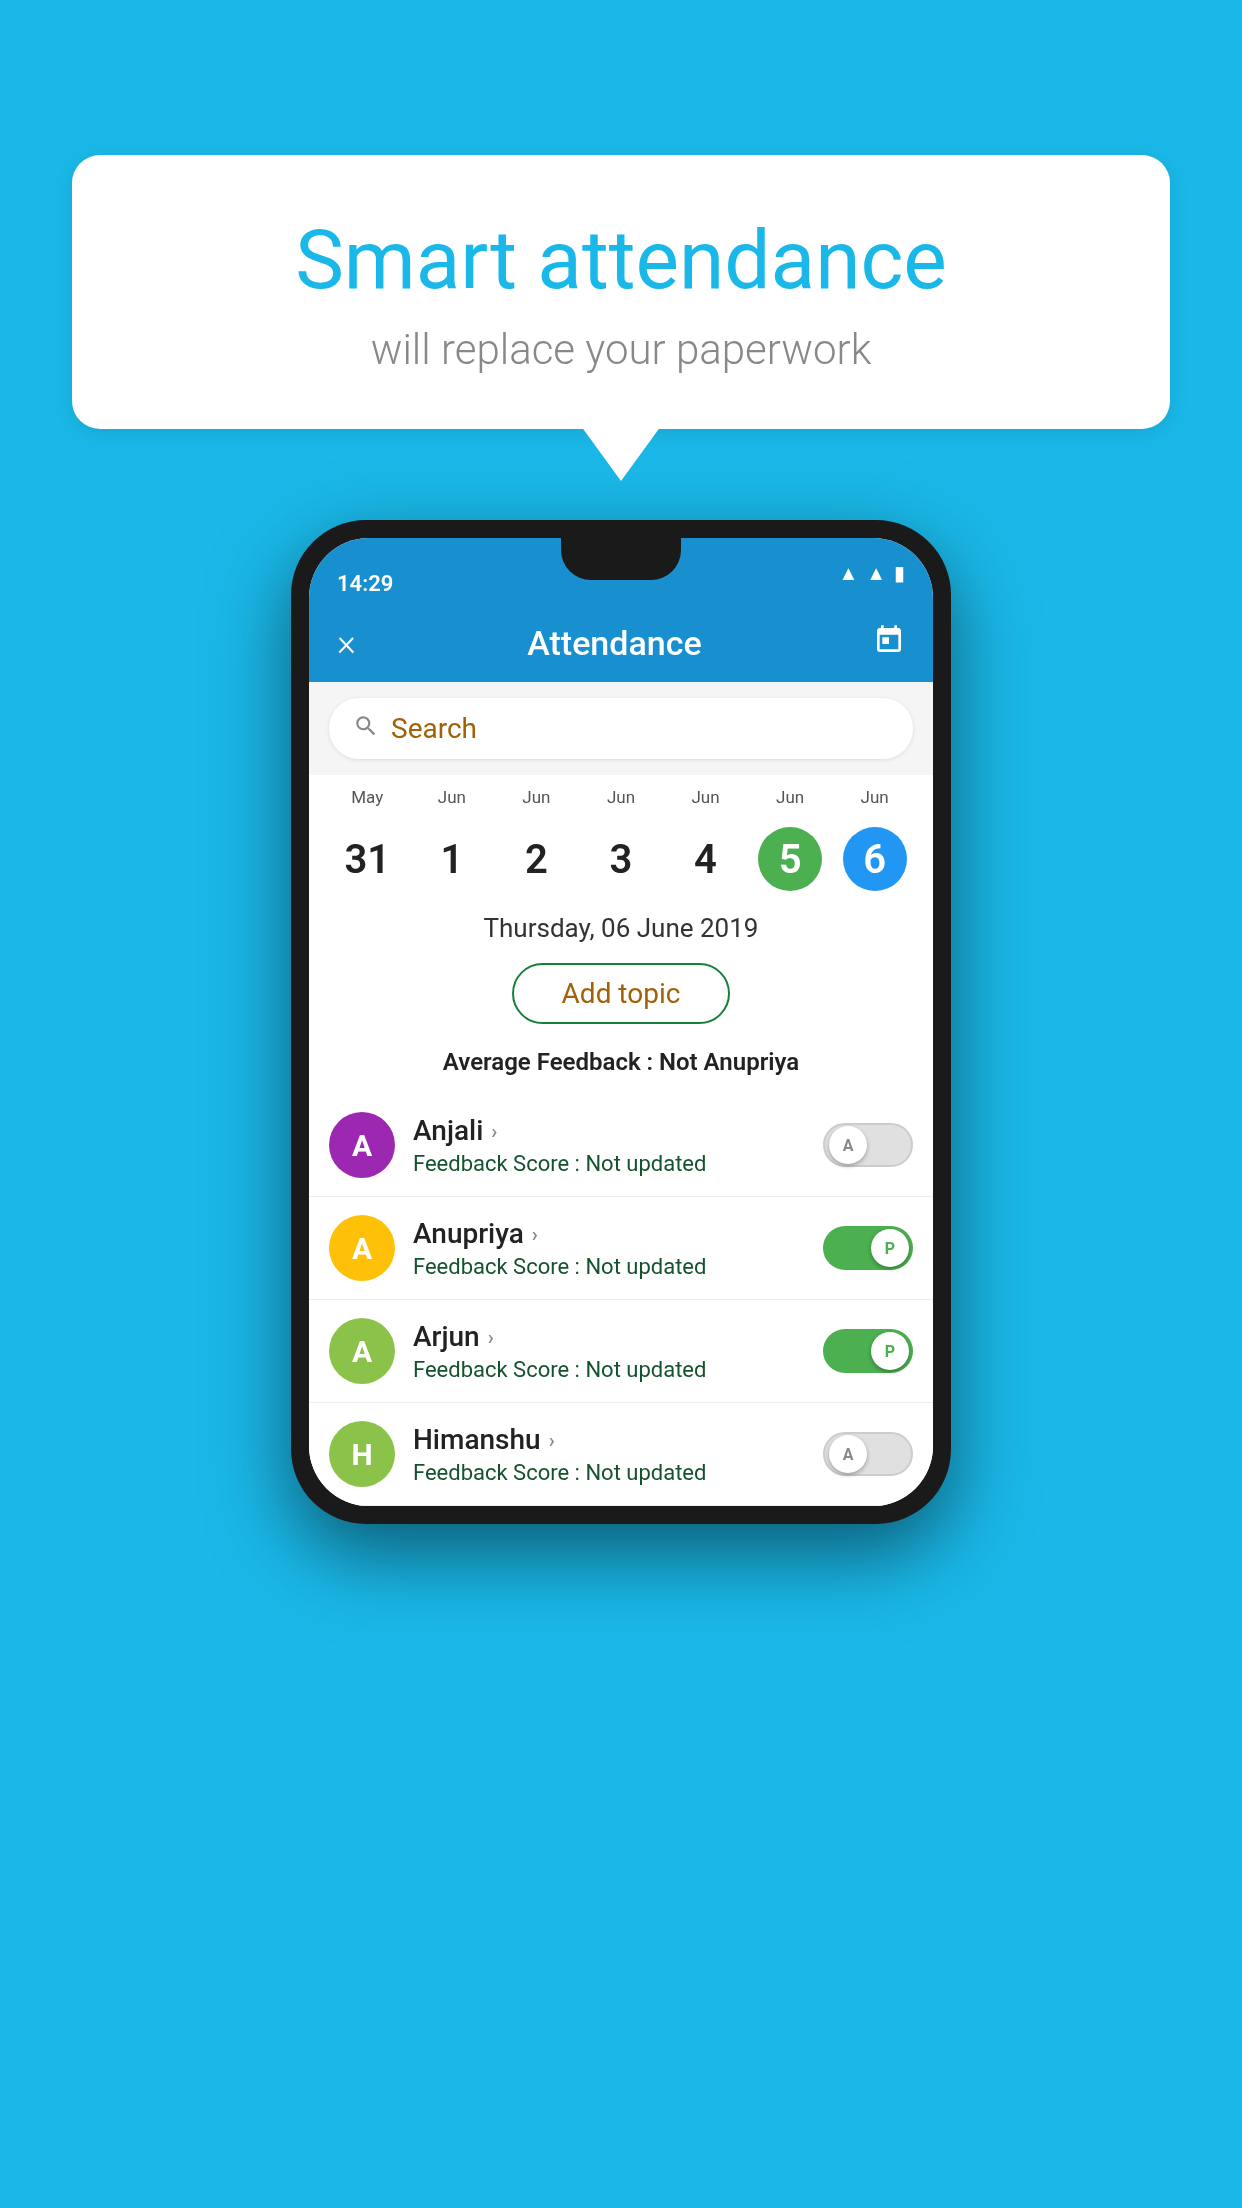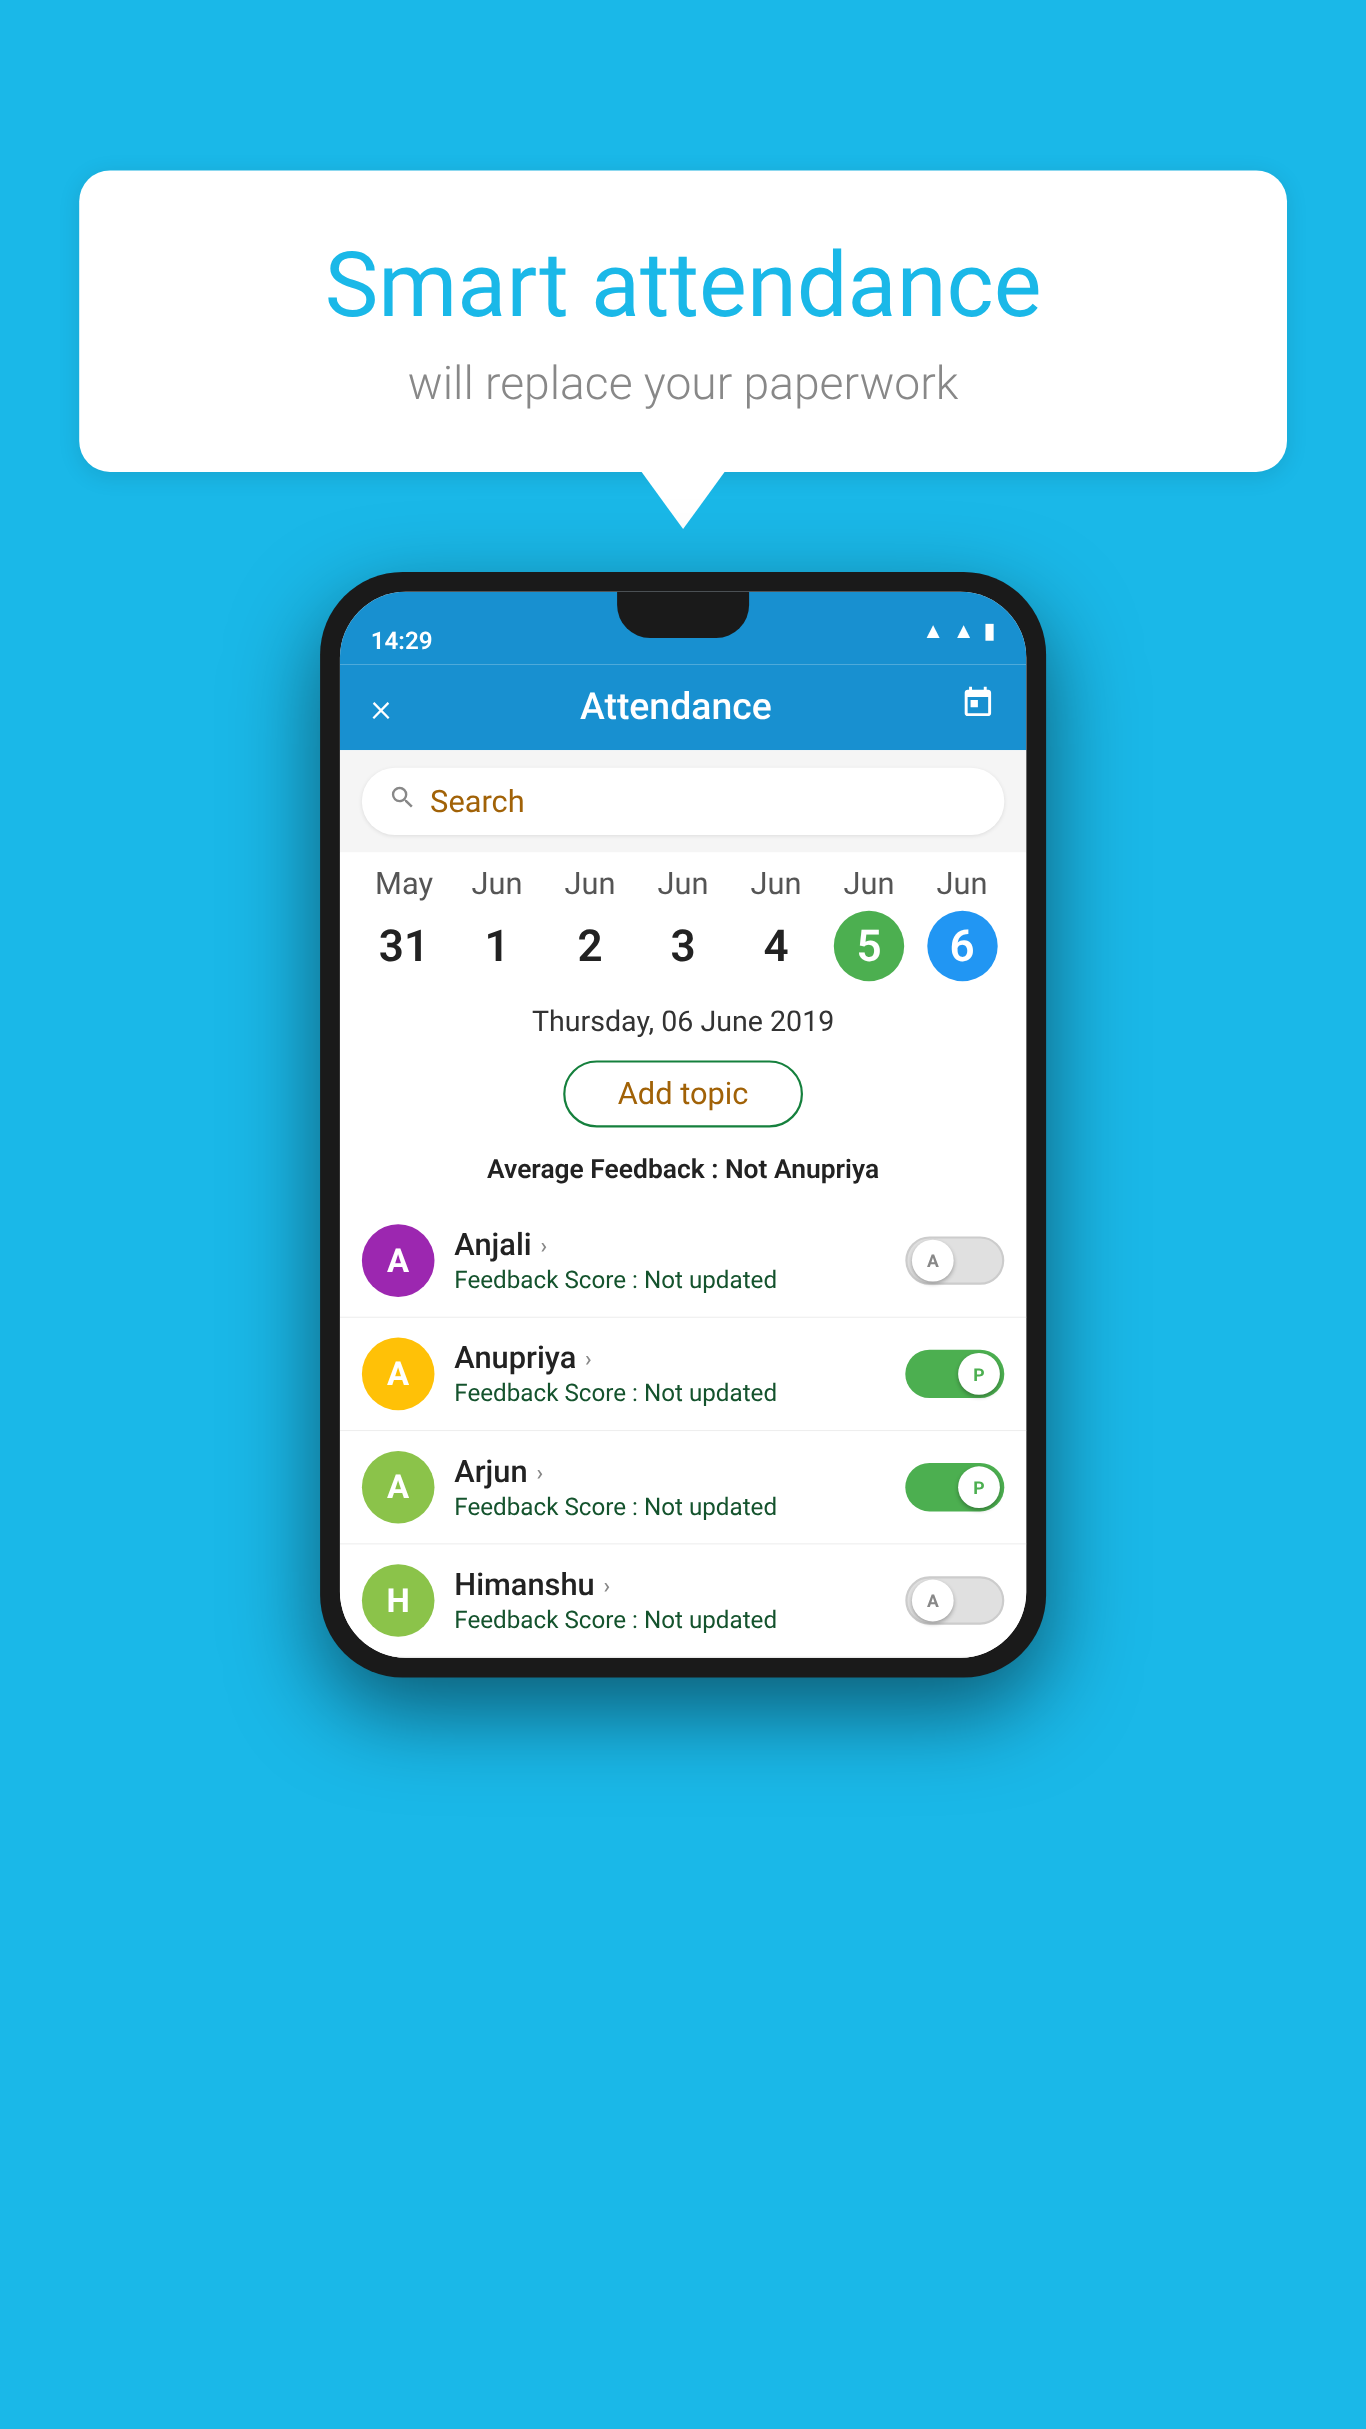--- a/index.html
+++ b/index.html
@@ -149,23 +149,23 @@
       padding: 12px 16px 4px;
       background: white;
     }
     .calendar-day-col {
       display: flex;
       flex-direction: column;
       align-items: center;
       width: 72px;
     }
     .cal-month {
-      font-size: 28px;
+      font-size: 17px;
       color: #555;
-      margin-bottom: 8px;
+      margin-bottom: 20px;
     }
     .cal-date {
       font-size: 40px;
       font-weight: 600;
       color: #222;
       width: 64px;
       height: 64px;
       display: flex;
       align-items: center;
       justify-content: center;

